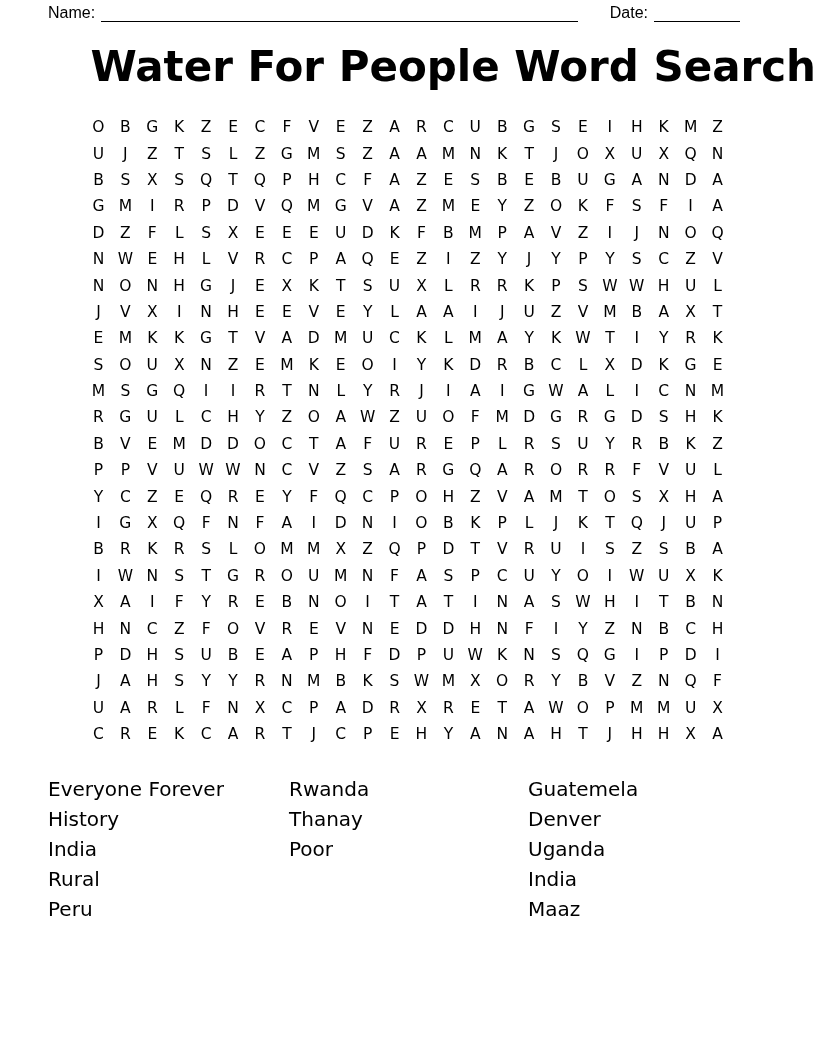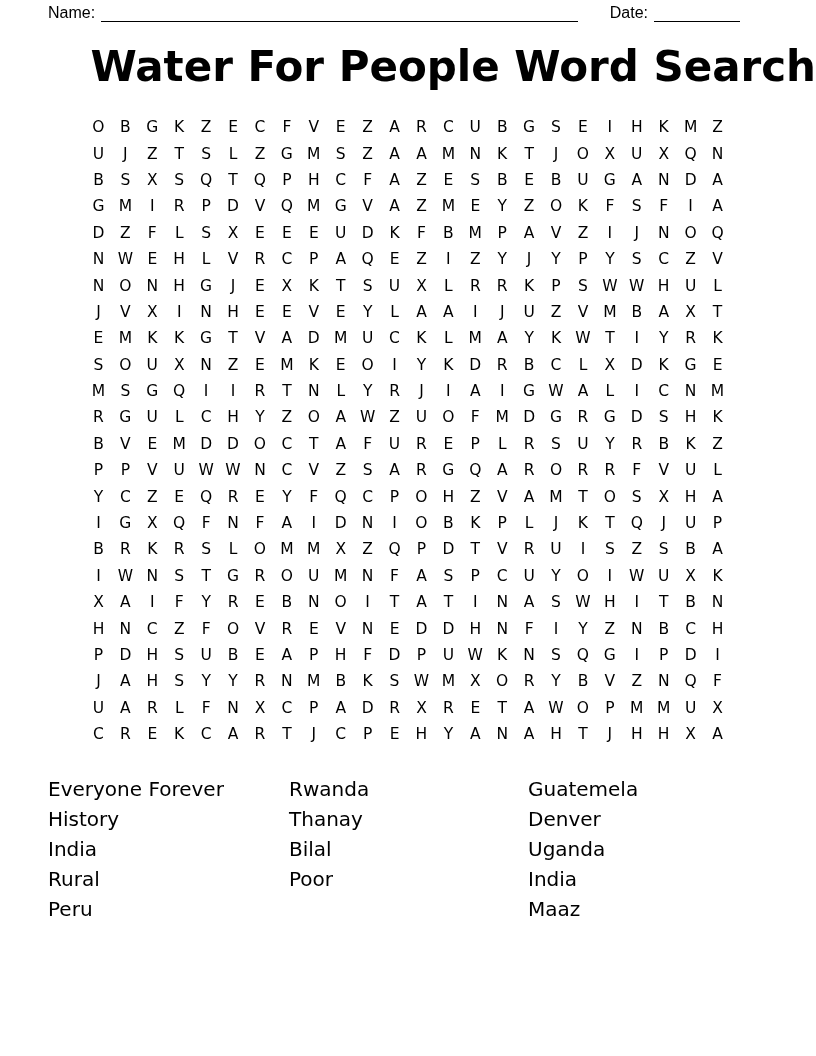--- a/index.html
+++ b/index.html
@@ -682,21 +682,20 @@
     <div class="word-col word-col-1">
         <div class="word">Everyone Forever</div>
         <div class="word">History</div>
         <div class="word">India</div>
         <div class="word">Rural</div>
         <div class="word">Peru</div>
       </div>
     <div class="word-col word-col-2">
         <div class="word">Rwanda</div>
         <div class="word">Thanay</div>
-        <div class="word">Bilal</div>
         <div class="word">Poor</div>
       </div>
     <div class="word-col word-col-3">
         <div class="word">Guatemela</div>
         <div class="word">Denver</div>
         <div class="word">Uganda</div>
         <div class="word">India</div>
         <div class="word">Maaz</div>
       </div>
   </div>

